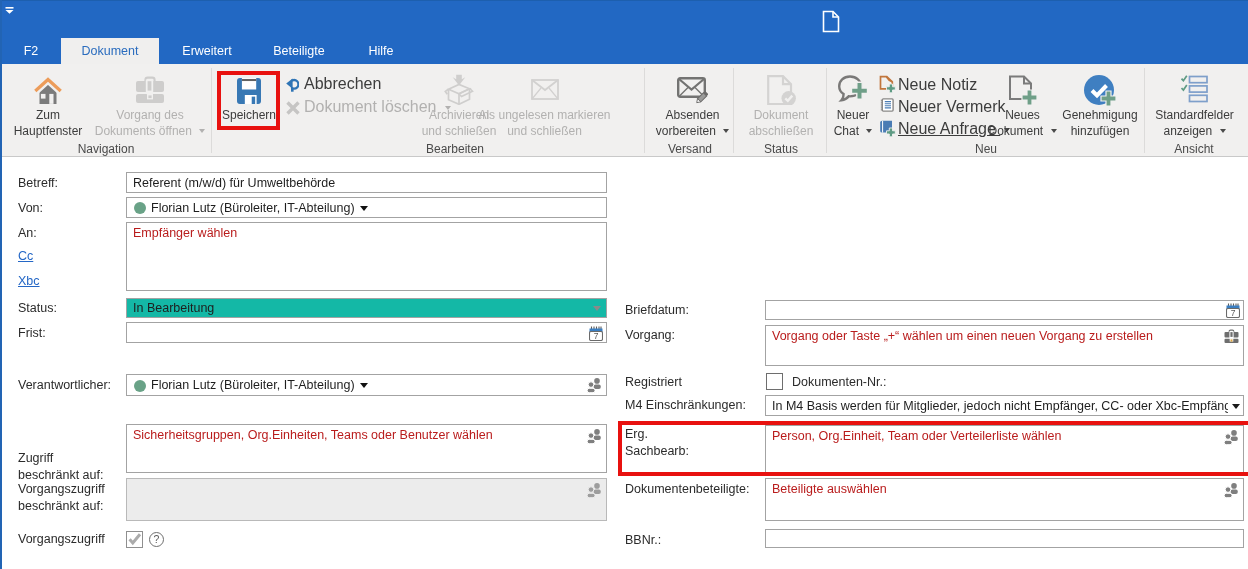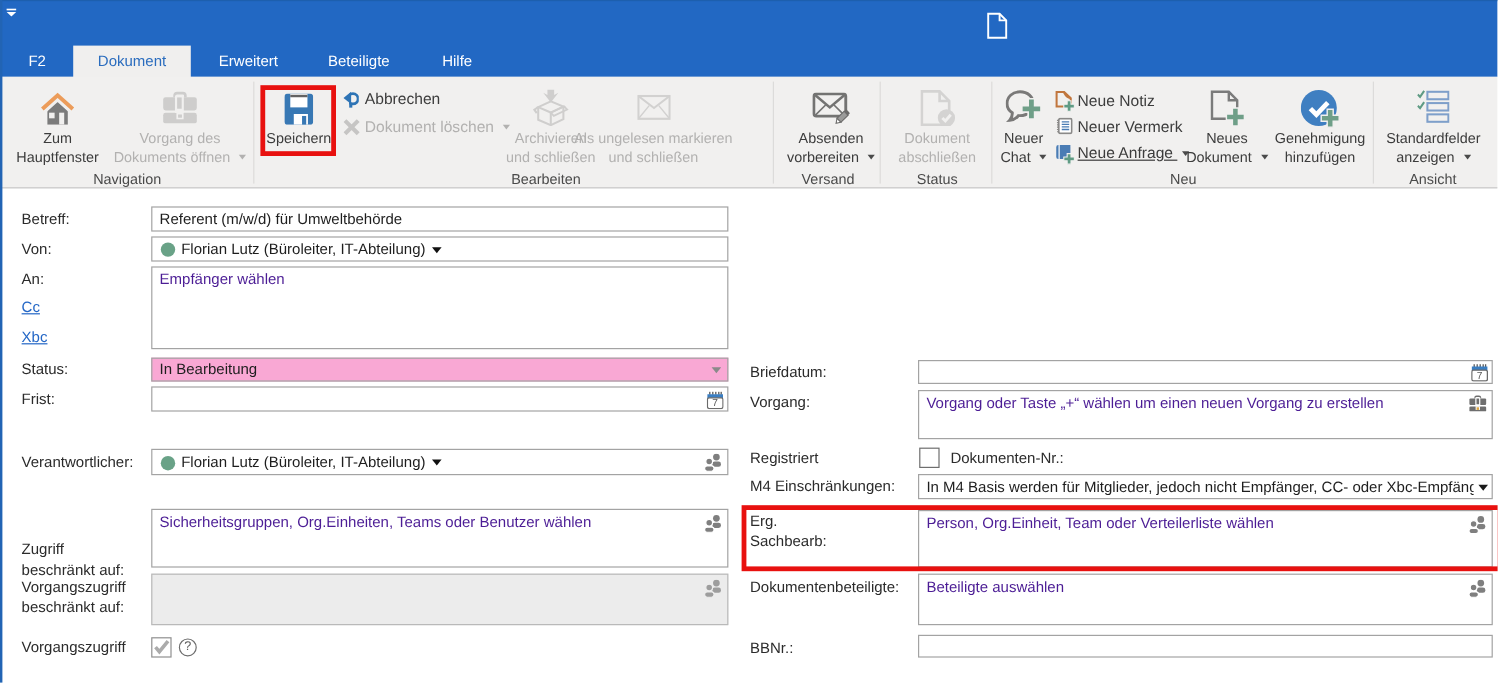--- a/index.html
+++ b/index.html
@@ -10,30 +10,30 @@
 #top .tab.sel { background:#f0efee; color:#2a6cbe; }
 #title { position:absolute; left:857px; top:10px; color:#fff; font-size:16.2px; white-space:nowrap; }
 #lborder { position:absolute; left:0; top:0; width:2px; height:569px; background:#2264b4; z-index:50; }
 #ribbon { position:absolute; left:0; top:64px; width:1248px; height:93px; background:#f1f0ef; border-bottom:1px solid #c9c9c9; }
 .gsep { position:absolute; top:4px; width:1px; height:85px; background:#dcdbda; }
 .glabel { position:absolute; top:78px; font-size:12px; color:#4a4a4a; text-align:center; white-space:nowrap; }
 .bb { position:absolute; top:2px; text-align:center; }
 .bb .ic { height:40px; display:flex; align-items:flex-end; justify-content:center; }
 .bb .t { font-size:12px; line-height:15.5px; color:#3c3c3c; margin-top:2px; white-space:nowrap; }
 .bb.dis .t { color:#b2b1b0; }
-.sm { position:absolute; font-size:13px; color:#3c3c3c; white-space:nowrap;text-align:right; }
+.sm { position:absolute; font-size:16px; color:#3c3c3c; white-space:nowrap;text-align:right; }
 .sm.dis { color:#b2b1b0; }
 .dd { display:inline-block; width:0; height:0; border-left:3.5px solid transparent; border-right:3.5px solid transparent; border-top:4px solid #4a4a4a; margin-left:4px; vertical-align:2px; }
 .dis .dd { border-top-color:#b2b1b0; }
 #form { position:absolute; left:0; top:158px; width:1248px; height:411px; background:#fff; }
 .lbl { position:absolute; font-size:12.5px; color:#2b2b2b; white-space:nowrap; }
 .fld { position:absolute; background:#fff; border:1px solid #a3a3a3; font-size:12.5px; color:#1e1e1e; overflow:hidden; }
 .caret { display:inline-block; width:0; height:0; border-left:4.5px solid transparent; border-right:4.5px solid transparent; border-top:5.5px solid #111; margin-left:5px; vertical-align:1px; }
 .fld .tx { position:absolute; left:6px; top:3px; white-space:nowrap; }
-.ph { color:#4c1d95; }
+.ph { color:#b91c1c; }
 .link { position:absolute; font-size:12.5px; color:#2467c6; text-decoration:underline; }
 .redbox { position:absolute; border:4px solid #e8110f; z-index:40; }
 .ddarrow { position:absolute; width:0; height:0; border-left:4px solid transparent; border-right:4px solid transparent; border-top:5px solid #1a1a1a; }
 </style>
 </head>
 <body>
 <div id="top">
   <svg style="position:absolute;left:5px;top:6px" width="9" height="7" viewBox="0 0 9 7">
       <rect x="0.5" y="0" width="8" height="1.6" fill="#fff"></rect>
       <path d="M0.5 3 H8.5 L4.5 6.8 Z" fill="#fff"></path>
@@ -238,21 +238,21 @@
 <div class="fld" style="left:126px;top:172px;width:481px;height:21px;">
     <span class="tx">Referent (m/w/d) für Umweltbehörde</span>
   </div>
 <div class="fld" style="left:126px;top:197px;width:481px;height:21px;">
     <span style="position:absolute;left:7px;top:4px;width:12px;height:12px;border-radius:50%;background:#69a287;"></span>
     <span class="tx" style="left:24px;">Florian Lutz (Büroleiter, IT-Abteilung)<span class="caret"></span></span>
   </div>
 <div class="fld" style="left:126px;top:222px;width:481px;height:69px;">
     <span class="tx ph">Empfänger wählen</span>
   </div>
-<div class="fld" style="left:126px;top:298px;width:481px;height:20px;background:#f9a8d4;">
+<div class="fld" style="left:126px;top:298px;width:481px;height:20px;background:#14b8a6;">
     <span class="tx" style="top:2px;">In Bearbeitung</span>
     <span class="ddarrow" style="left:466px;top:7px;border-left-width:4.5px;border-right-width:4.5px;border-top-width:5px;border-top-color:#8a8a8a;"></span>
   </div>
 <div class="fld" style="left:126px;top:322px;width:481px;height:21px;">
     <svg style="position:absolute;right:3px;top:3px;" width="14" height="15" viewBox="0 0 14 15">
       <path d="M2.5 0.5 V3 M5 0.5 V3 M7.5 0.5 V3 M10 0.5 V3 M12 0.5 V3" stroke="#5a5a5a" stroke-width="1.1"></path>
       <path d="M0.5 2.5 H13.5 V6 H0.5 Z" fill="#3a7ec2"></path>
       <rect x="0.5" y="5.5" width="13" height="9" rx="1.5" fill="#fff" stroke="#6a6a6a" stroke-width="1.1"></rect>
       <text x="7" y="12.7" font-size="8.5" fill="#5a5a5a" text-anchor="middle" font-family="Liberation Sans">7</text>
     </svg>

